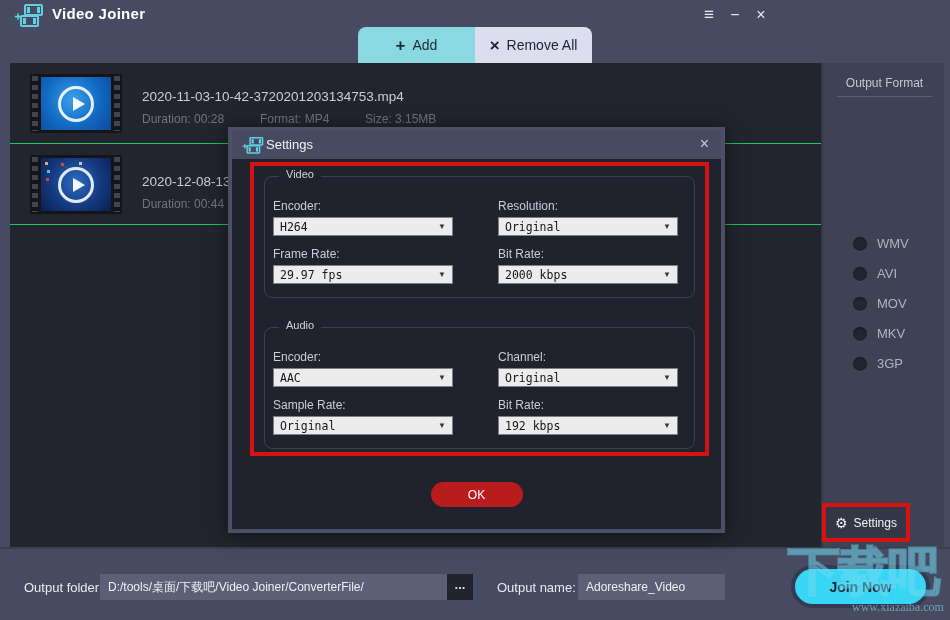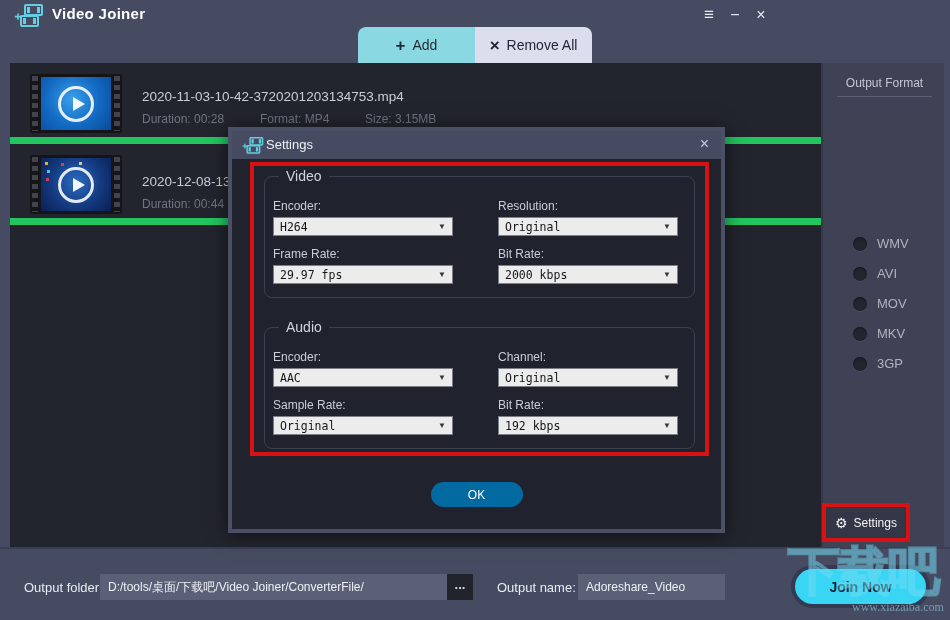--- a/index.html
+++ b/index.html
@@ -18,21 +18,21 @@
 
   
   #tabbar { left:358px; top:27px; height:36px; display:flex; }
   .tab { width:117px; height:36px; display:flex; align-items:center; justify-content:center; gap:7px; font-size:14px; cursor:default; }
   #tab-add { background:#8ad8e2; color:#1e2a33; border-radius:8px 0 0 0; }
   #tab-remove { background:#dcdeee; color:#20263a; border-radius:0 8px 0 0; }
   .tab .tglyph { font-size:17px; font-weight:bold; line-height:1; }
 
   
   #list { left:10px; top:63px; width:811px; height:484px; background:#23252e; }
-  .row { position:absolute; left:0; width:811px; height:81px; border-bottom:7px solid #22c55e; }
+  .row { position:absolute; left:0; width:811px; height:81px; border-bottom:1px solid #22c55e; }
   .thumb { position:absolute; left:20px; top:11px; width:92px; height:59px; background:#141419; border-radius:2px; }
   .thumb::before,.thumb::after { content:""; position:absolute; top:2px; bottom:2px; width:6px;
      background-image:repeating-linear-gradient(to bottom,#42434c 0 5px,transparent 5px 9px); }
   .thumb::before{ left:2px; } .thumb::after{ right:2px; }
   .thumb .timg { position:absolute; left:11px; right:11px; top:3px; bottom:3px; }
   .timg1 { background:radial-gradient(circle at 45% 42%, #3aa0ea 0%, #1269c2 55%, #0a4a96 100%); }
   .timg2 { background:radial-gradient(circle at 50% 45%, #2b6cc0 0%, #143a80 55%, #0a1f52 100%); }
   .speck { position:absolute; left:4px; top:4px; width:3px; height:3px; background:#d8b344;
      box-shadow: 16px 1px 0 #cb4c3c, 34px 0 0 #cfc9a0, 2px 8px 0 #4fc3e0, 1px 16px 0 #c0475a; }
   .play { position:absolute; width:36px; height:36px; border:3px solid rgba(255,255,255,.88); border-radius:50%;
@@ -89,29 +89,29 @@
   #dialog { left:228px; top:127px; width:497px; height:406px; background:#20232e; border:4px solid #4b5067;
      box-shadow:0 2px 18px rgba(0,0,0,.55); z-index:40; }
   #dlg-titlebar { position:absolute; left:0; top:0; width:489px; height:28px; background:#474b61; }
   #dlg-title { position:absolute; left:34px; top:6px; color:#f0f1f6; font-size:13px; }
   .dlg-logo { left:10px; top:5px; width:22px; height:18px; }
   #dlg-close { position:absolute; right:12px; top:4px; color:#c9ccd8; font-size:16px; cursor:default; }
   #red-annot { position:absolute; left:18px; top:31px; width:459px; height:294px; border:4px solid #d61212; z-index:5; }
   .group { position:absolute; left:32px; width:431px; height:122px; border:1px solid #3b3f4f; border-radius:8px; }
   #grp-video { top:45px; }
   #grp-audio { top:196px; }
-  .legend { position:absolute; left:14px; top:-9px; background:#20232e; padding:0 7px; color:#d0d4de; font-size:14px; }
+  .legend { position:absolute; left:14px; top:-9px; background:#20232e; padding:0 7px; color:#d0d4de; font-size:11px; }
   .fld-label { position:absolute; color:#c9cdd7; font-size:12px; }
   .dd { position:absolute; width:180px; height:19px; background:#ececec; border:1px solid #7c7f88; cursor:default; }
   .dd .val { position:absolute; left:6px; top:2px; font-family:"DejaVu Sans Mono", monospace; font-size:11.5px; color:#15161a; }
   .dd .arr { position:absolute; right:6px; top:4px; font-size:8px; color:#33363f; }
   .c1 { left:8px; } .c2 { left:233px; }
   .r1l { top:22px; } .r1d { top:40px; } .r2l { top:70px; } .r2d { top:88px; }
   #ok-btn { position:absolute; left:50%; top:351px; transform:translateX(-50%); width:92px; height:25px;
-     border-radius:13px; background:#0369a1; color:#ffffff; font-size:12px; display:flex; align-items:center;
+     border-radius:13px; background:#b91c1c; color:#ffffff; font-size:12px; display:flex; align-items:center;
      justify-content:center; cursor:default; }
 
   svg .film { stroke:#62cfe2; fill:none; stroke-width:2; }
   svg .filmfill { fill:#62cfe2; }
 </style>
 </head>
 <body>
 
 <div id="titlebar" class="abs">
   <svg class="logo abs" viewBox="0 0 30 24">

